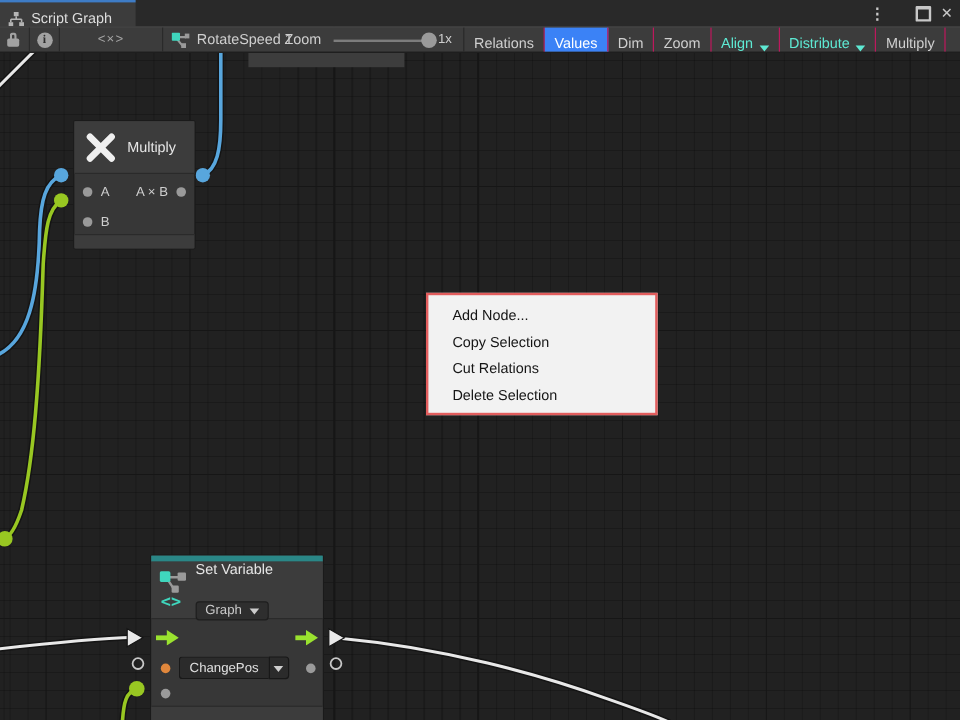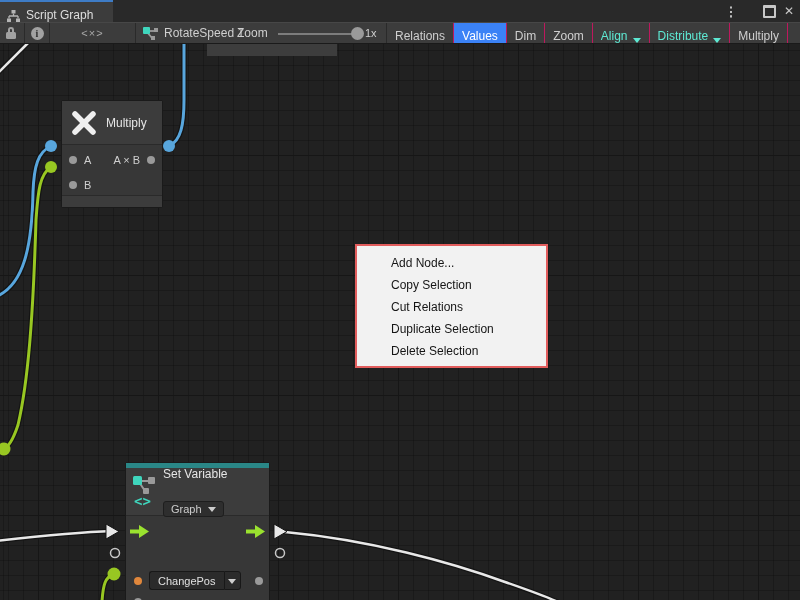--- a/index.html
+++ b/index.html
@@ -64,29 +64,29 @@
   .dot{width:8px;height:8px;border-radius:50%;background:#9a9a9a;flex:none;}
   .dot.orange{background:#e0873c;}
   .spacer{flex:1;}
   .mul-footer{height:11px;}
   .setvar{left:125px;top:462px;width:145px;height:145px;}
   .teal-strip{height:5px;background:#2a8787;}
   .sv-header{height:48px;gap:8px;padding-left:7px;box-sizing:border-box;}
   .sv-title{font-size:12px;color:#e6e6e6;margin-bottom:18px;}
   .chip{display:inline-flex;align-items:center;gap:6px;background:#2e2e2e;border:1px solid #1e1e1e;border-radius:3px;padding:1px 7px;font-size:11px;color:#cccccc;}
   .sv-flowrow{height:30px;display:flex;align-items:center;justify-content:space-between;padding:0 4px;}
-  .sv-valrow{height:21px;display:flex;align-items:center;gap:7px;padding:0 8px;margin-top:24px;}
+  .sv-valrow{height:21px;display:flex;align-items:center;gap:7px;padding:0 8px;}
   .sv-r3{height:21px;display:flex;align-items:center;padding:0 8px;}
   .vardrop{display:flex;align-items:stretch;height:19px;}
   .vardrop .main{background:#2b2b2b;border:1px solid #181818;border-right:none;border-radius:3px 0 0 3px;display:flex;align-items:center;padding:0 8px;font-size:11px;color:#e0e0e0;}
   .vardrop .arrowbox{background:#2b2b2b;border:1px solid #181818;border-radius:0 3px 3px 0;width:15px;display:flex;align-items:center;justify-content:center;color:#cfcfcf;}
   .sv-footer{height:12px;}
   
   .ctxmenu{position:absolute;left:355px;top:244px;width:193px;background:#f2f2f2;border:2px solid #e25d5d;box-sizing:border-box;z-index:40;padding:6px 0 4px 0;}
-  .ctxitem{height:22px;line-height:22px;padding-left:34px;font-size:12px;color:#151515;white-space:nowrap;}
+  .ctxitem{height:22px;line-height:22px;padding-left:20px;font-size:12px;color:#151515;white-space:nowrap;}
 </style>
 </head>
 <body>
 
 <div class="stage">
 
   <svg class="wires" width="800" height="600">
 
     <path d="M-3,74 L29,42" stroke="#141414" stroke-width="5" fill="none"></path>
     <path d="M-3,74 L29,42" stroke="#e8e8e8" stroke-width="2.5" fill="none"></path>
@@ -265,17 +265,16 @@
           <span>Multiply</span>
         </div>
       <div class="vbtn"></div>
     </div>
   </div>
 
   <div class="ctxmenu">
     <div class="ctxitem">Add Node...</div>
     <div class="ctxitem">Copy Selection</div>
     <div class="ctxitem">Cut Relations</div>
-    <div class="ctxitem">Duplicate Selection</div>
     <div class="ctxitem">Delete Selection</div>
   </div>
 
 </div>
 
 </body></html>

